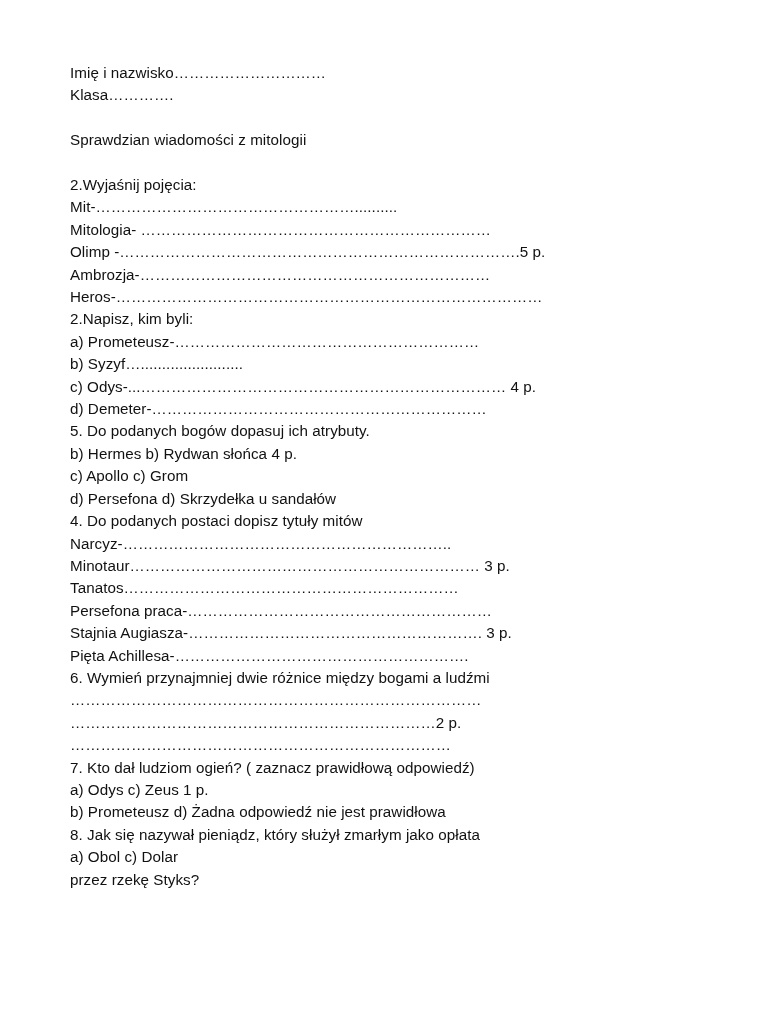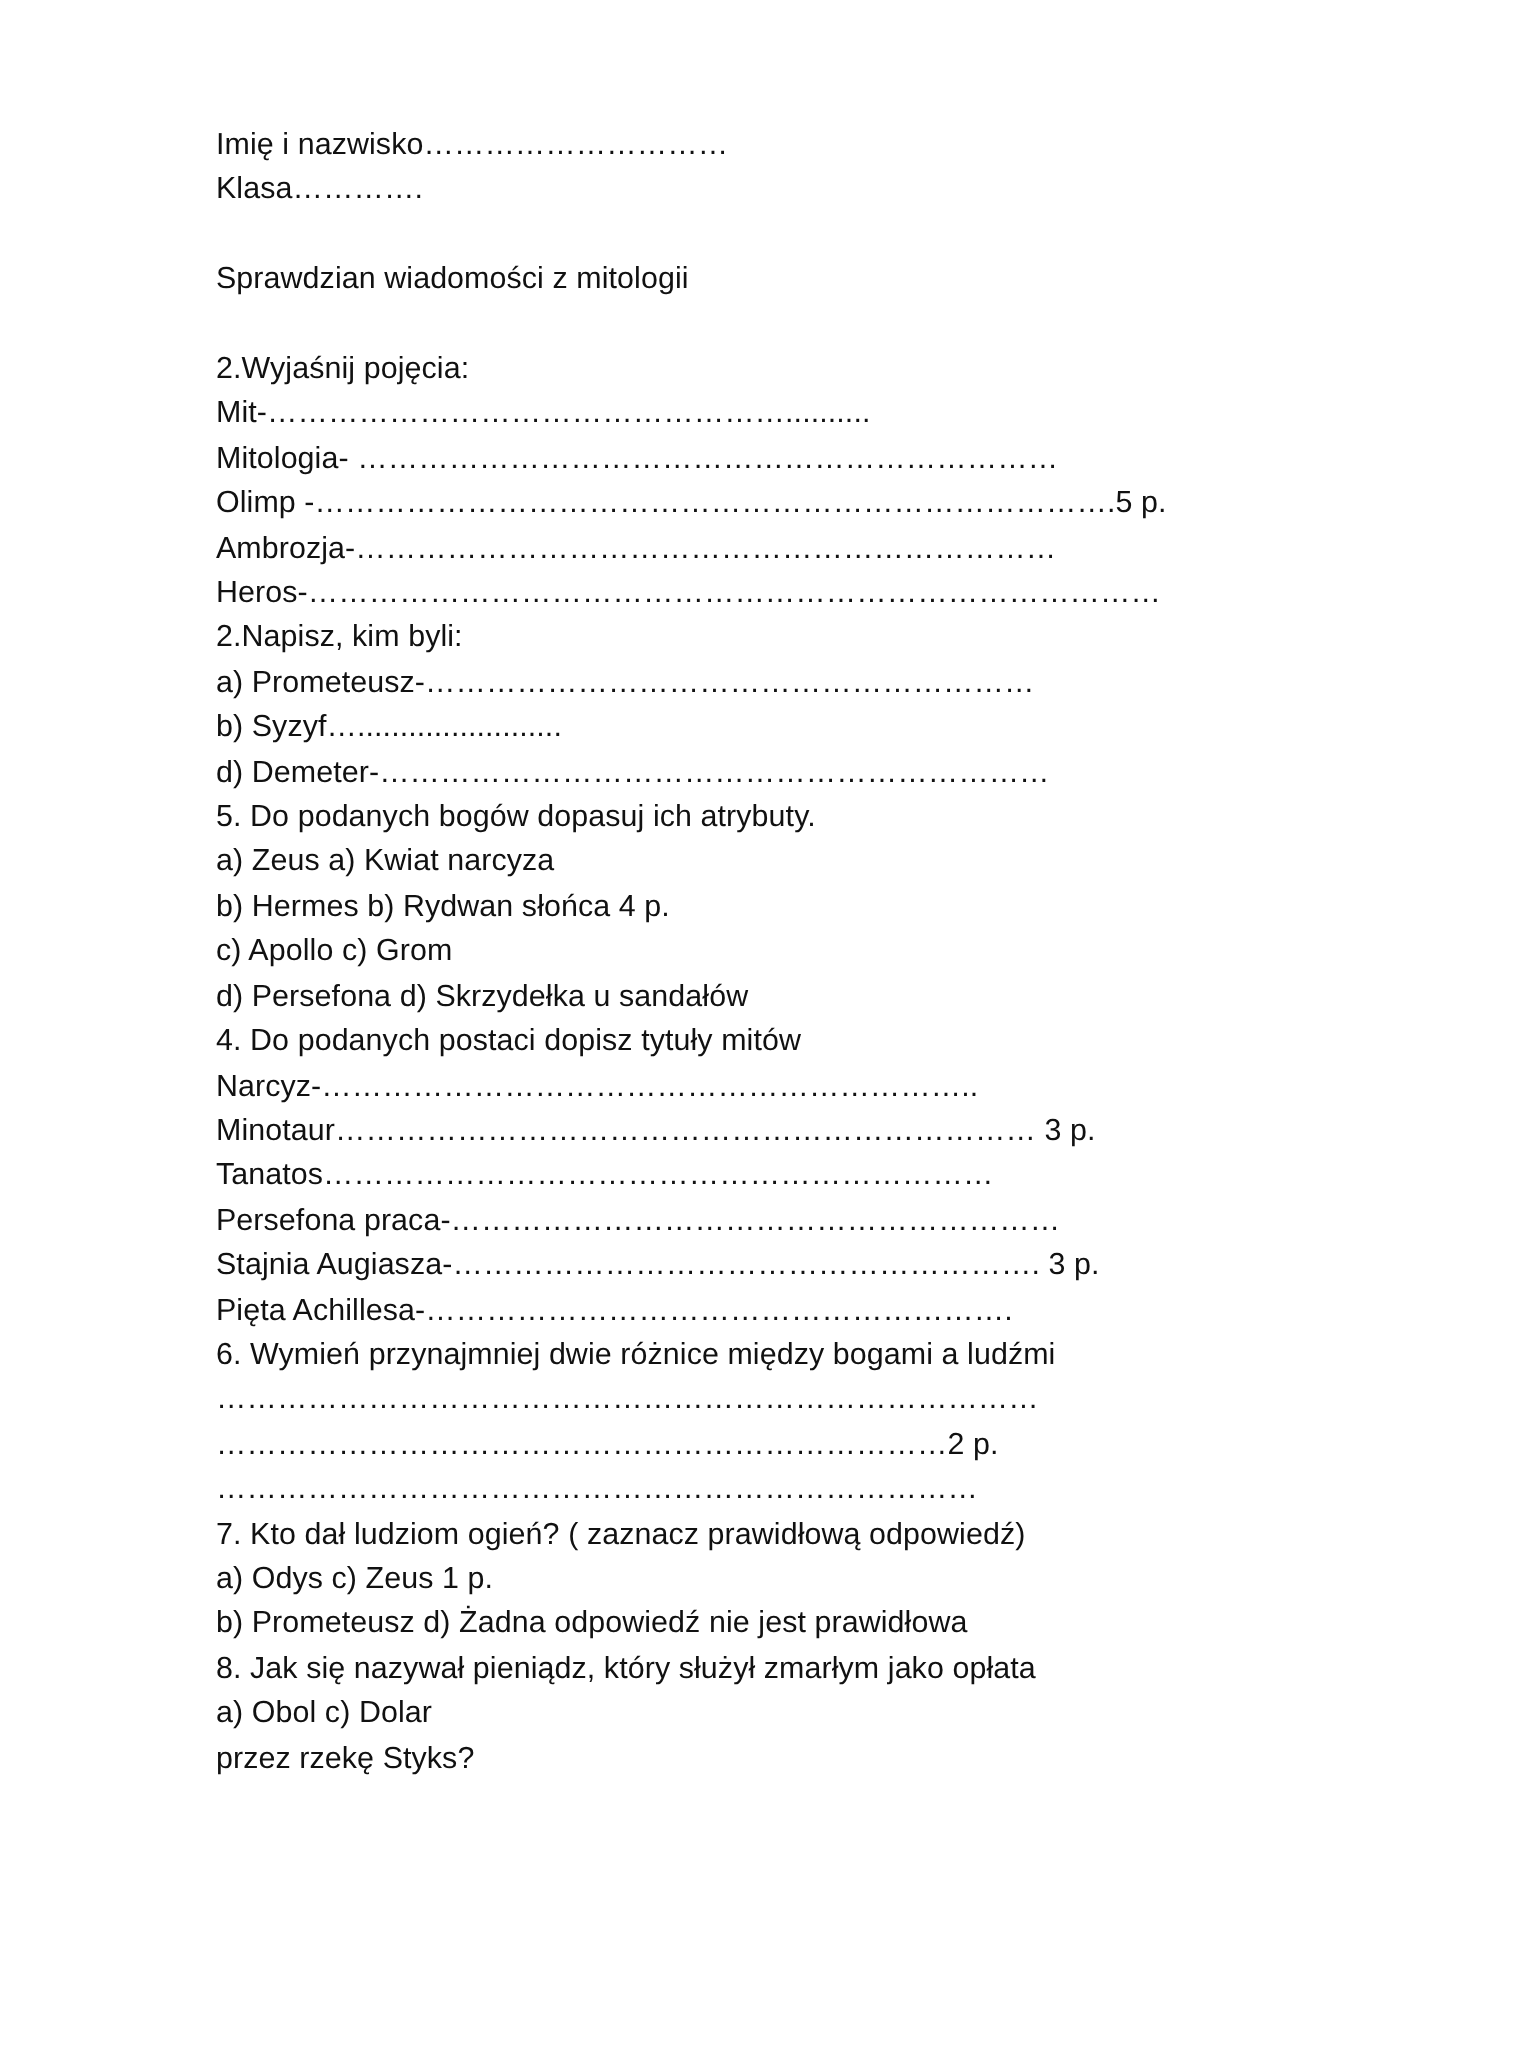--- a/index.html
+++ b/index.html
@@ -13,21 +13,21 @@
     font-family: "Liberation Sans", sans-serif;
     color: #000000;
     overflow: hidden;
   }
   .page {
     position: relative;
     width: 768px;
     height: 1024px;
     background: #ffffff;
     box-sizing: border-box;
-    padding: 62px 40px 0 108px;
+    padding: 62px 40px 0 70px;
   }
   .doc-line {
     font-size: 15.2px;
     line-height: 22.4px;
     white-space: pre;
     letter-spacing: 0.05px;
     color: #111111;
     font-weight: 400;
   }
   .doc-line.spacer {
@@ -53,24 +53,24 @@
     <div class="doc-line">2.Wyjaśnij pojęcia:</div>
     <div class="doc-line">Mit-……………………………………………..........</div>
     <div class="doc-line">Mitologia- ……………………………………………………………</div>
     <div class="doc-line">Olimp -…………………………………………………………………….5 p.</div>
     <div class="doc-line">Ambrozja-……………………………………………………………</div>
     <div class="doc-line">Heros-…………………………………………………………………………</div>
 
     <div class="doc-line">2.Napisz, kim byli:</div>
     <div class="doc-line">a) Prometeusz-……………………………………………………</div>
     <div class="doc-line">b) Syzyf…........................</div>
+    <div class="doc-line">c) Odys-...……………………………………………………………… 4 p.</div>
     <div class="doc-line">d) Demeter-…………………………………………………………</div>
 
     <div class="doc-line">5. Do podanych bogów dopasuj ich atrybuty.</div>
-    <div class="doc-line">a) Zeus a) Kwiat narcyza</div>
     <div class="doc-line">b) Hermes b) Rydwan słońca 4 p.</div>
     <div class="doc-line">c) Apollo c) Grom</div>
     <div class="doc-line">d) Persefona d) Skrzydełka u sandałów</div>
 
     <div class="doc-line">4. Do podanych postaci dopisz tytuły mitów</div>
     <div class="doc-line">Narcyz-………………………………………………………..</div>
     <div class="doc-line">Minotaur…………………………………………………………… 3 p.</div>
     <div class="doc-line">Tanatos…………………………………………………………</div>
 
     <div class="doc-line">Persefona praca-……………………………………………………</div>

